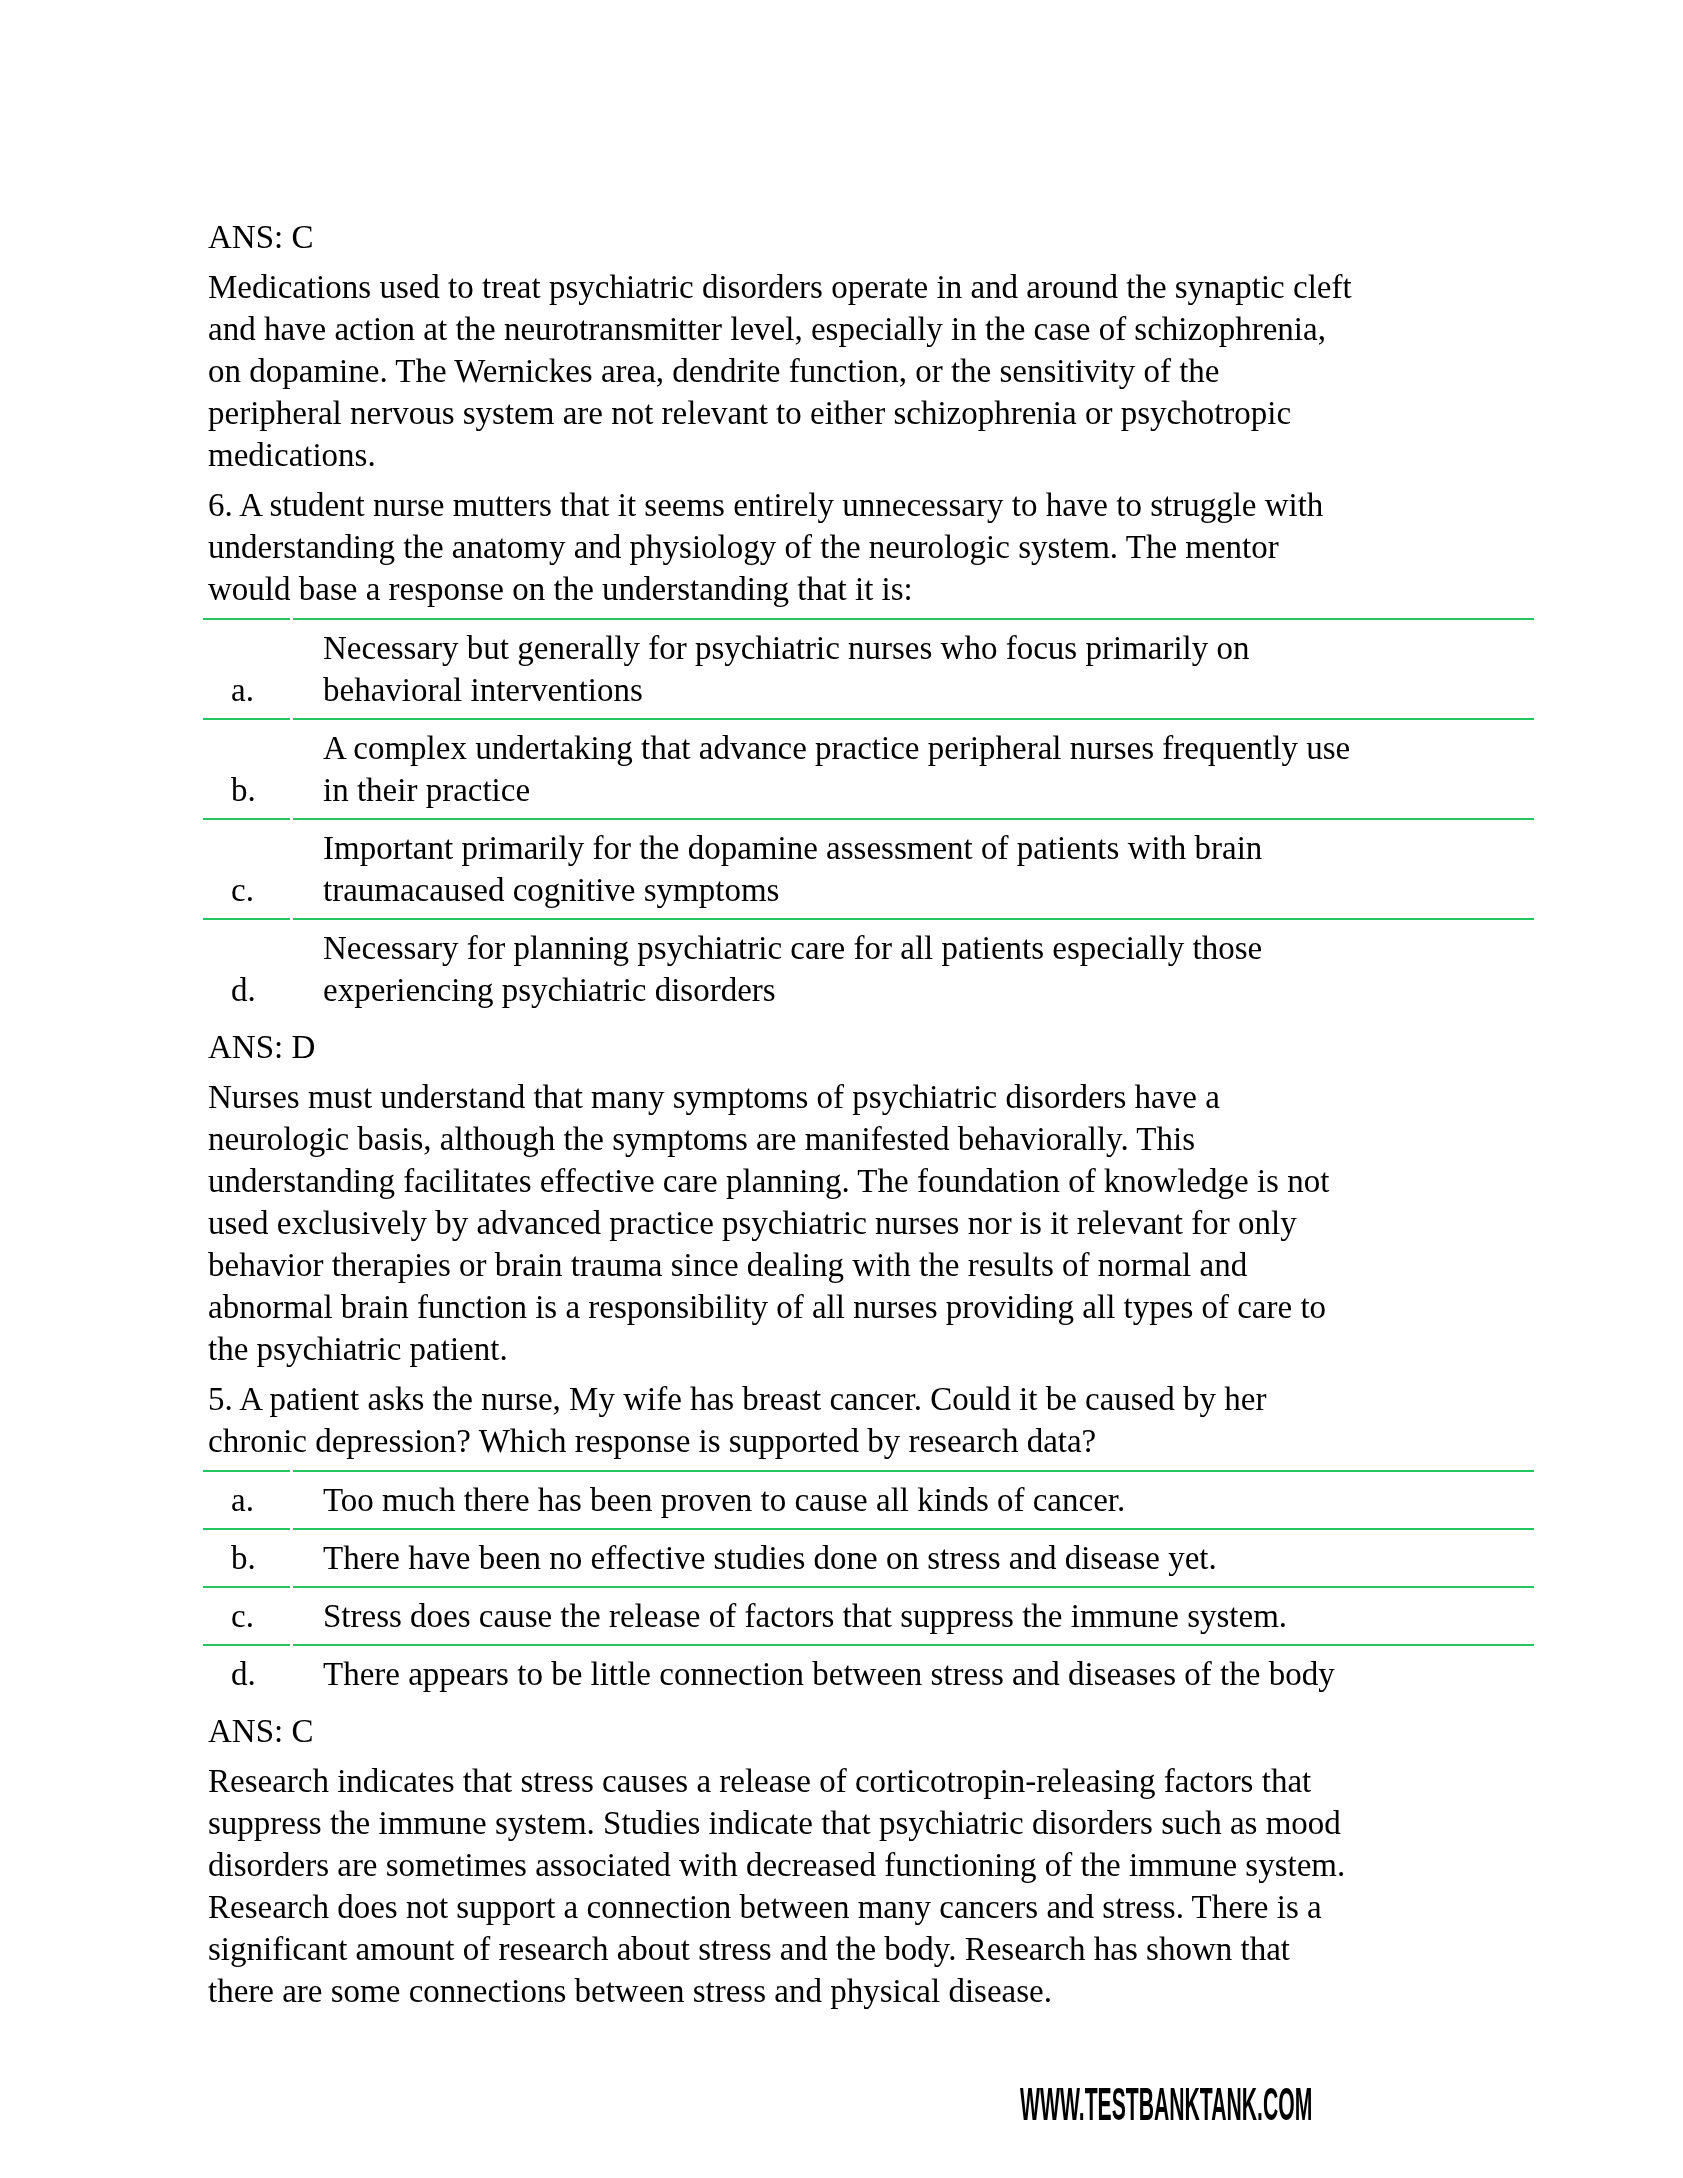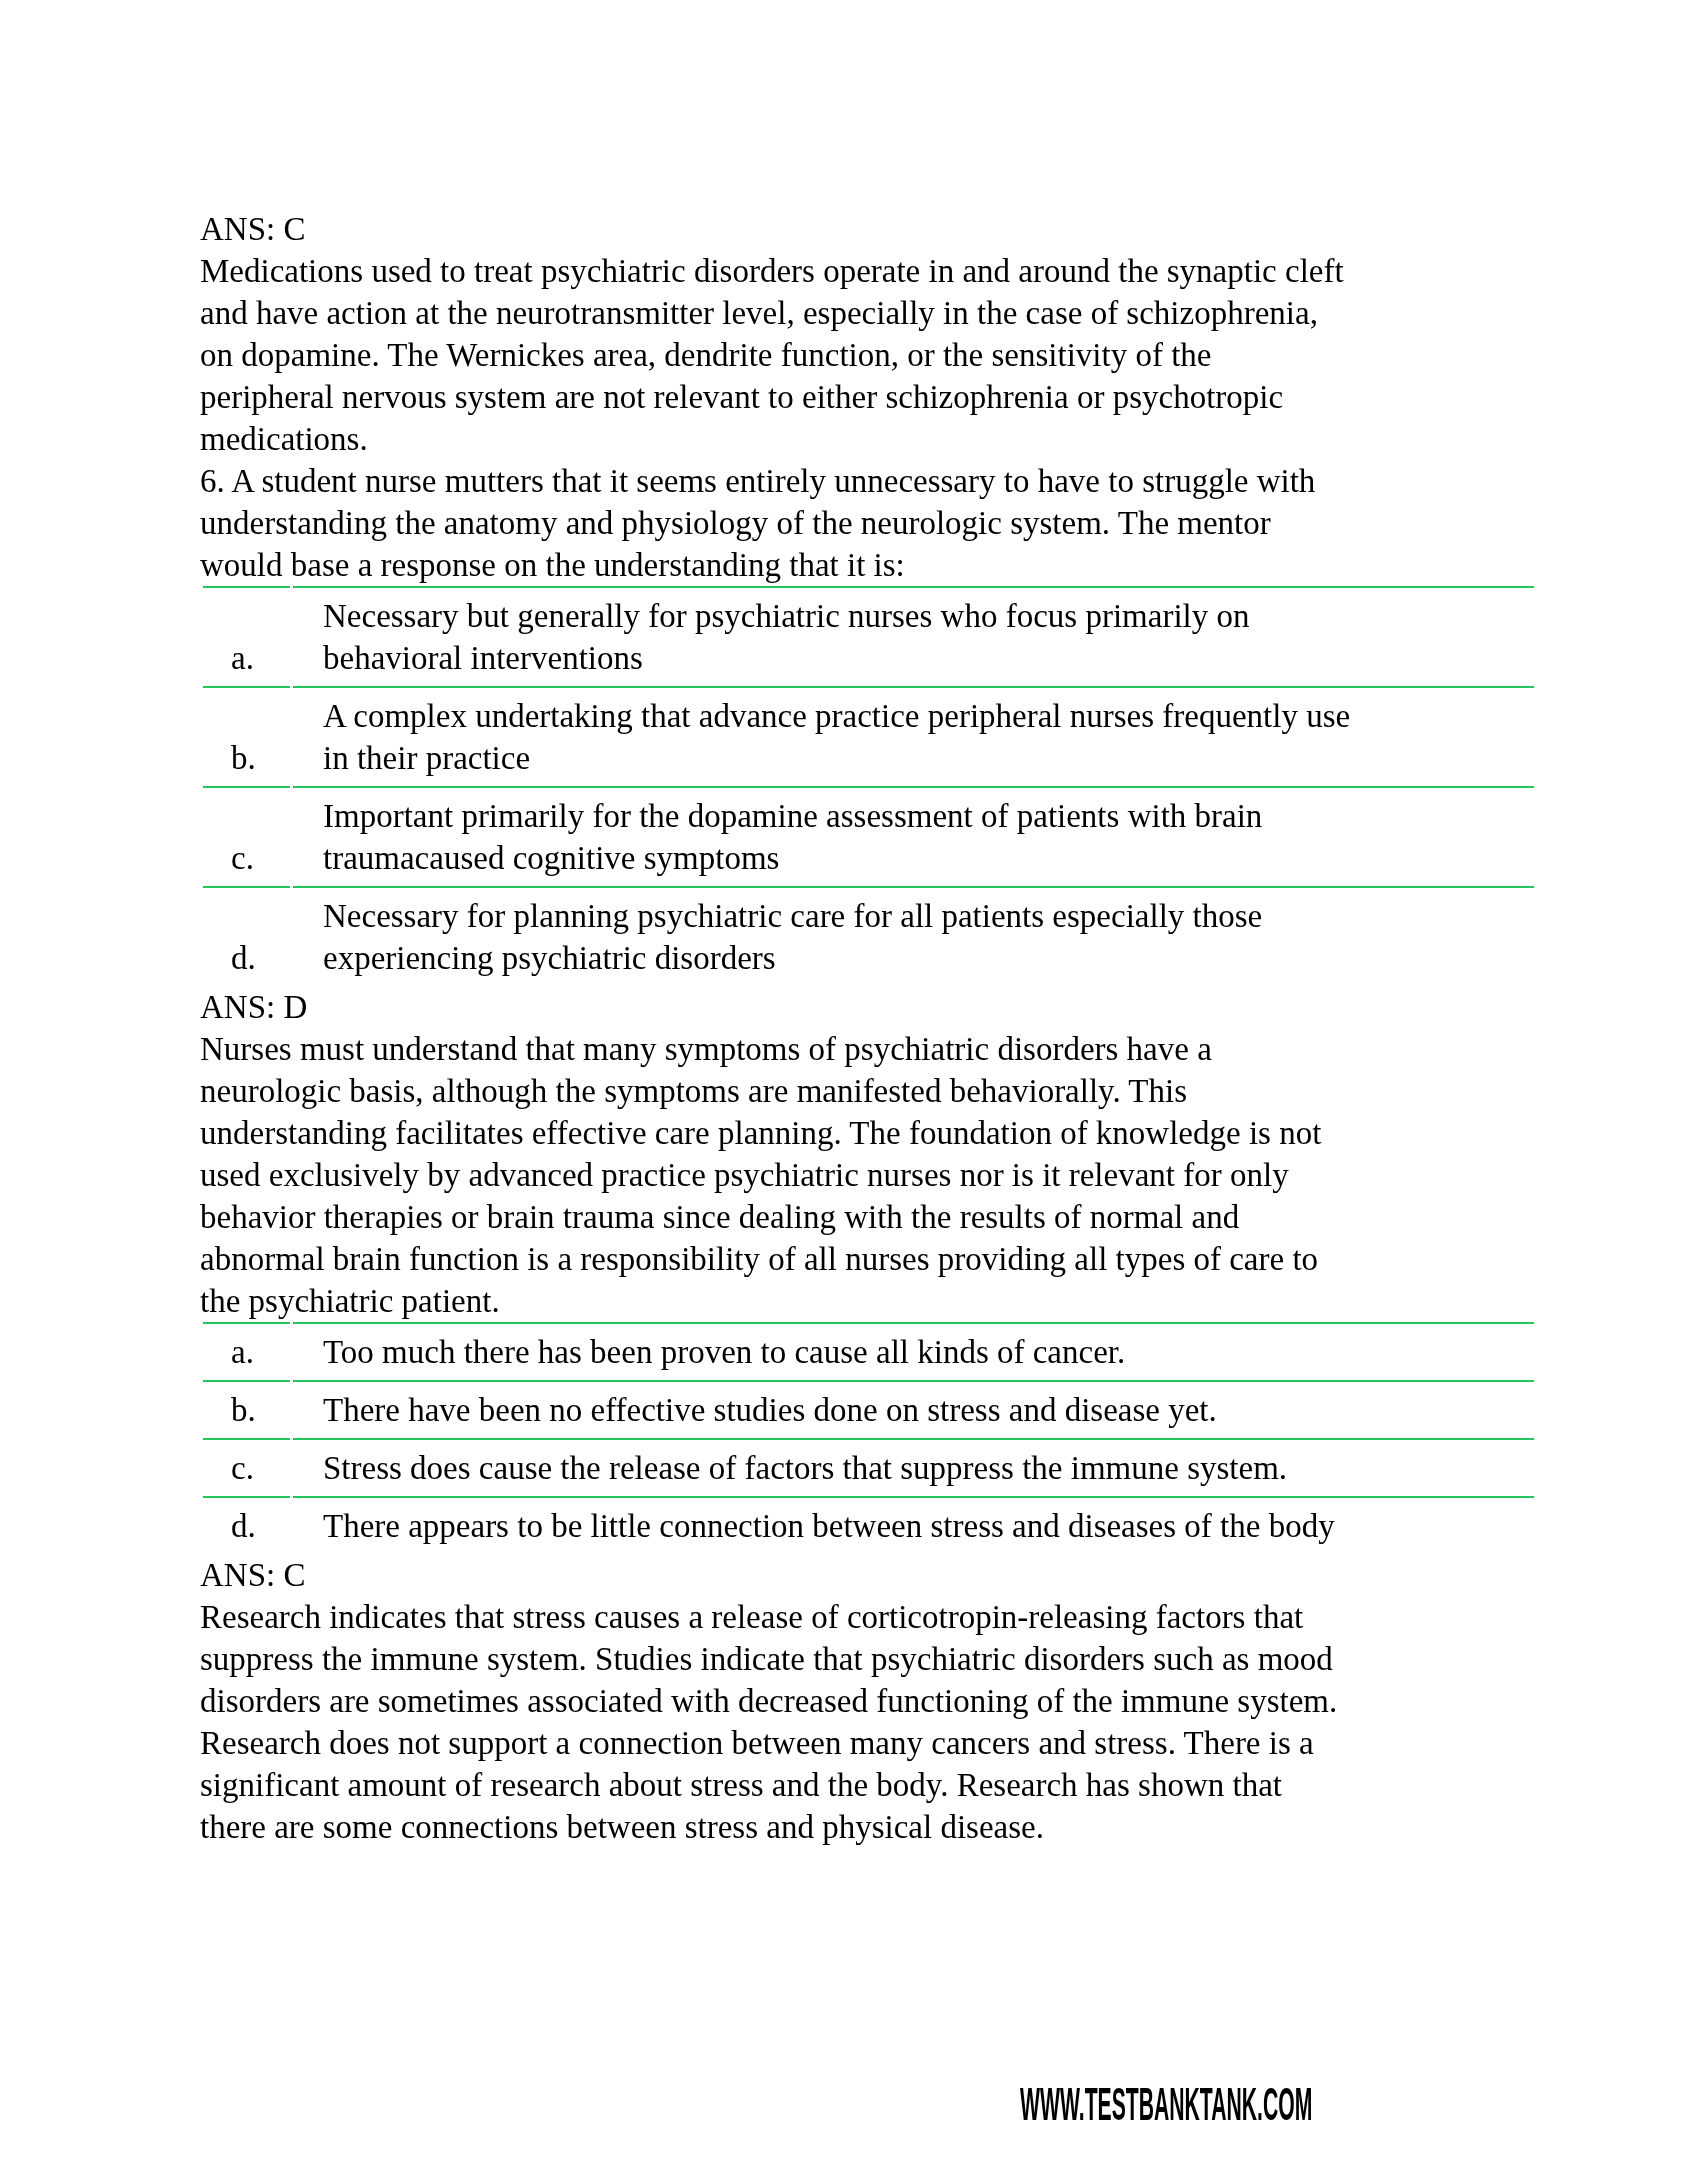--- a/index.html
+++ b/index.html
@@ -14,21 +14,21 @@
     line-height: 42px;
     color: #000000;
   }
   .content {
     position: absolute;
     left: 200px;
     top: 208px;
     width: 1337px;
   }
   .para, .ans-label {
-    margin: 0;
+    margin: 8px;
     white-space: pre-line;
   }
   table.options {
     width: 100%;
     border-collapse: separate;
     border-spacing: 3px 0;
     margin: 0;
   }
   table.options td {
     border-top: 2px solid #22c55e;
@@ -100,20 +100,22 @@
 
     <div class="ans-label">ANS: D</div>
     <div class="para">Nurses must understand that many symptoms of psychiatric disorders have a
 neurologic basis, although the symptoms are manifested behaviorally. This
 understanding facilitates effective care planning. The foundation of knowledge is not
 used exclusively by advanced practice psychiatric nurses nor is it relevant for only
 behavior therapies or brain trauma since dealing with the results of normal and
 abnormal brain function is a responsibility of all nurses providing all types of care to
 the psychiatric patient.</div>
 
+    <div class="para">5. A patient asks the nurse, My wife has breast cancer. Could it be caused by her
+chronic depression? Which response is supported by research data?</div>
 
     <table class="options">
       <tbody>
           <tr>
         <td class="letter">a.</td>
         <td class="opt">Too much there has been proven to cause all kinds of cancer.</td>
       </tr>
       <tr>
         <td class="letter">b.</td>
         <td class="opt">There have been no effective studies done on stress and disease yet.</td>

